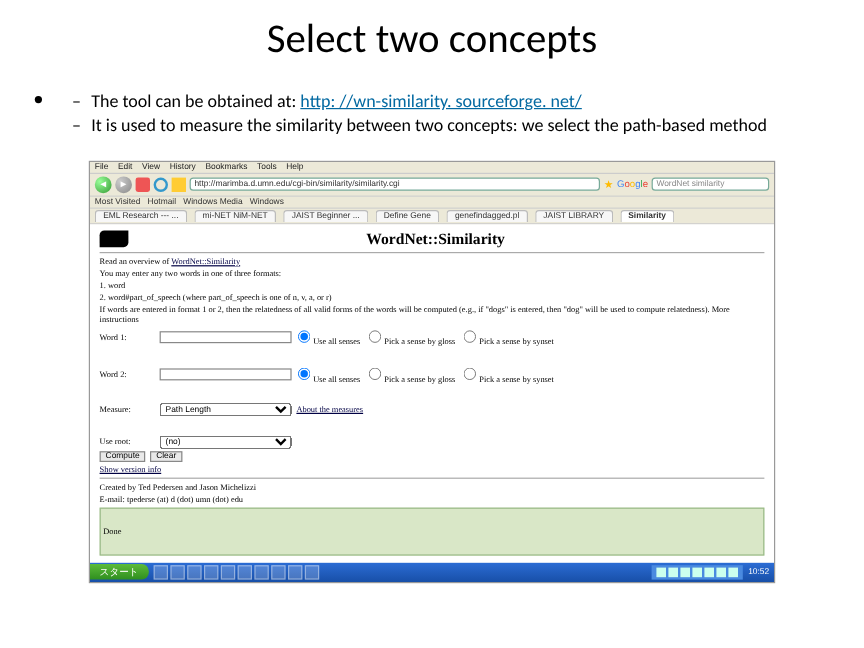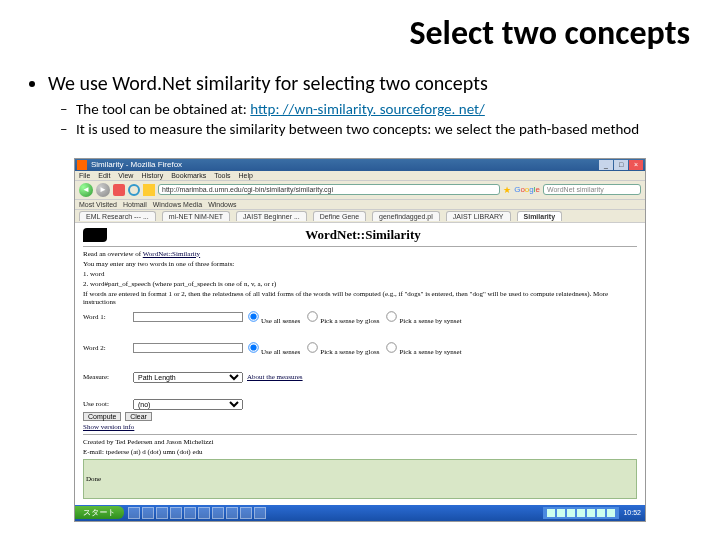--- a/index.html
+++ b/index.html
@@ -10,23 +10,23 @@
     font-family: Calibri, Arial, sans-serif;
     background: #fff;
     color: #000;
     position: relative;
     box-sizing: border-box;
   }
   .slide {
     padding: 10px 30px 0 30px;
   }
   .title {
-    text-align: right;
+    text-align: center;
     font-size: 34px;
-    font-weight: 700;
+    font-weight: 400;
     margin: 2px 0 18px 0;
   }
   ul.outer {
     list-style: disc;
     padding-left: 18px;
     margin: 0;
   }
   ul.outer > li {
     font-size: 20px;
     margin-bottom: 4px;
@@ -151,40 +151,30 @@
   .sys span { width:8px; height:8px; background:#cfe; }
   .clock { color:#fff; font-size:7px; padding:0 4px; }
 </style>
 </head>
 <body>
 
 <div class="slide">
   <h1 class="title">Select two concepts</h1>
   <ul class="outer">
     <li>
-      <span>We use Word.Net similarity for selecting two concepts</span>
       <ul class="inner">
         <li>
           <span>The tool can be obtained at: </span><a class="link">http: //wn-similarity. sourceforge. net/</a>
         </li>
         <li>It is used to measure the similarity between two concepts: we select the path-based method</li>
       </ul>
     </li>
   </ul>
 
   <div class="screenshot">
-    <div class="win-titlebar">
-      <span class="ff-icon"></span>
-      <span>Similarity - Mozilla Firefox</span>
-      <div class="win-btns">
-        <span class="win-btn">_</span>
-        <span class="win-btn">□</span>
-        <span class="win-btn close">×</span>
-      </div>
-    </div>
 
     <div class="menubar">
       <span>File</span>
       <span>Edit</span>
       <span>View</span>
       <span>History</span>
       <span>Bookmarks</span>
       <span>Tools</span>
       <span>Help</span>
     </div>

